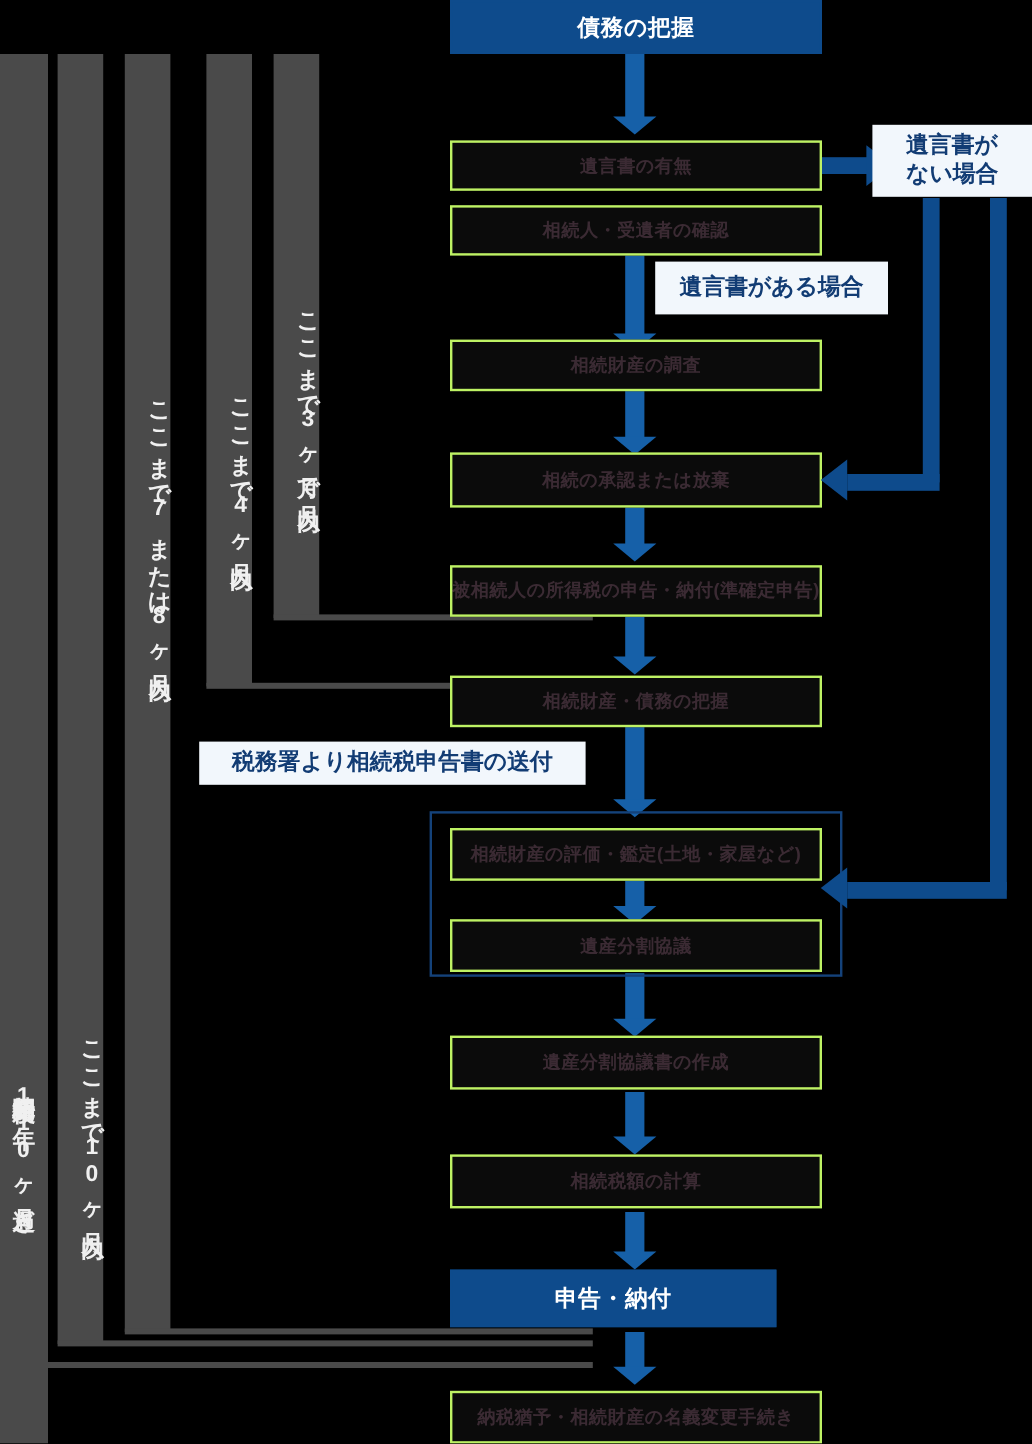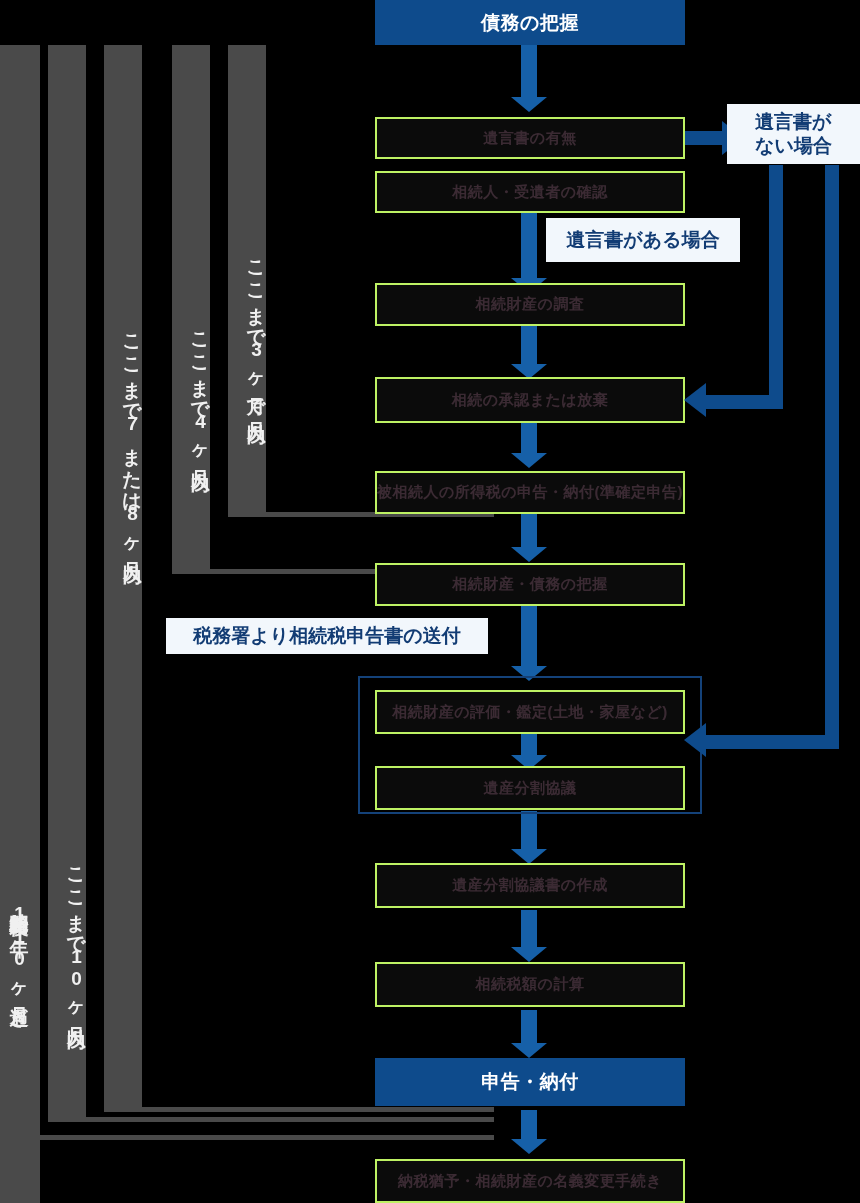--- a/index.html
+++ b/index.html
@@ -194,21 +194,21 @@
   </div>
 
   <div class="node dim" style="left:375px; top:863px; width:310px; height:45px;">
     <span class="lbl">遺産分割協議書の作成</span>
   </div>
 
   <div class="node dim" style="left:375px; top:962px; width:310px; height:45px;">
     <span class="lbl">相続税額の計算</span>
   </div>
 
-  <div class="node solid" style="left:375px; top:1058px; width:310px; height:48px;font-family:Liberation Mono, monospace;">
+  <div class="node solid" style="left:375px; top:1058px; width:272px; height:48px;font-family:Liberation Mono, monospace;">
     <span class="lbl">申告・納付</span>
   </div>
 
   <div class="node dim" style="left:375px; top:1159px; width:310px; height:44px;">
     <span class="lbl">納税猶予・相続財産の名義変更手続き</span>
   </div>
 
   <div class="seg-h" style="left:685px; top:131px; width:40px;"></div>
   <div class="arrow-right" style="left:722px; top:121px;"></div>
 

